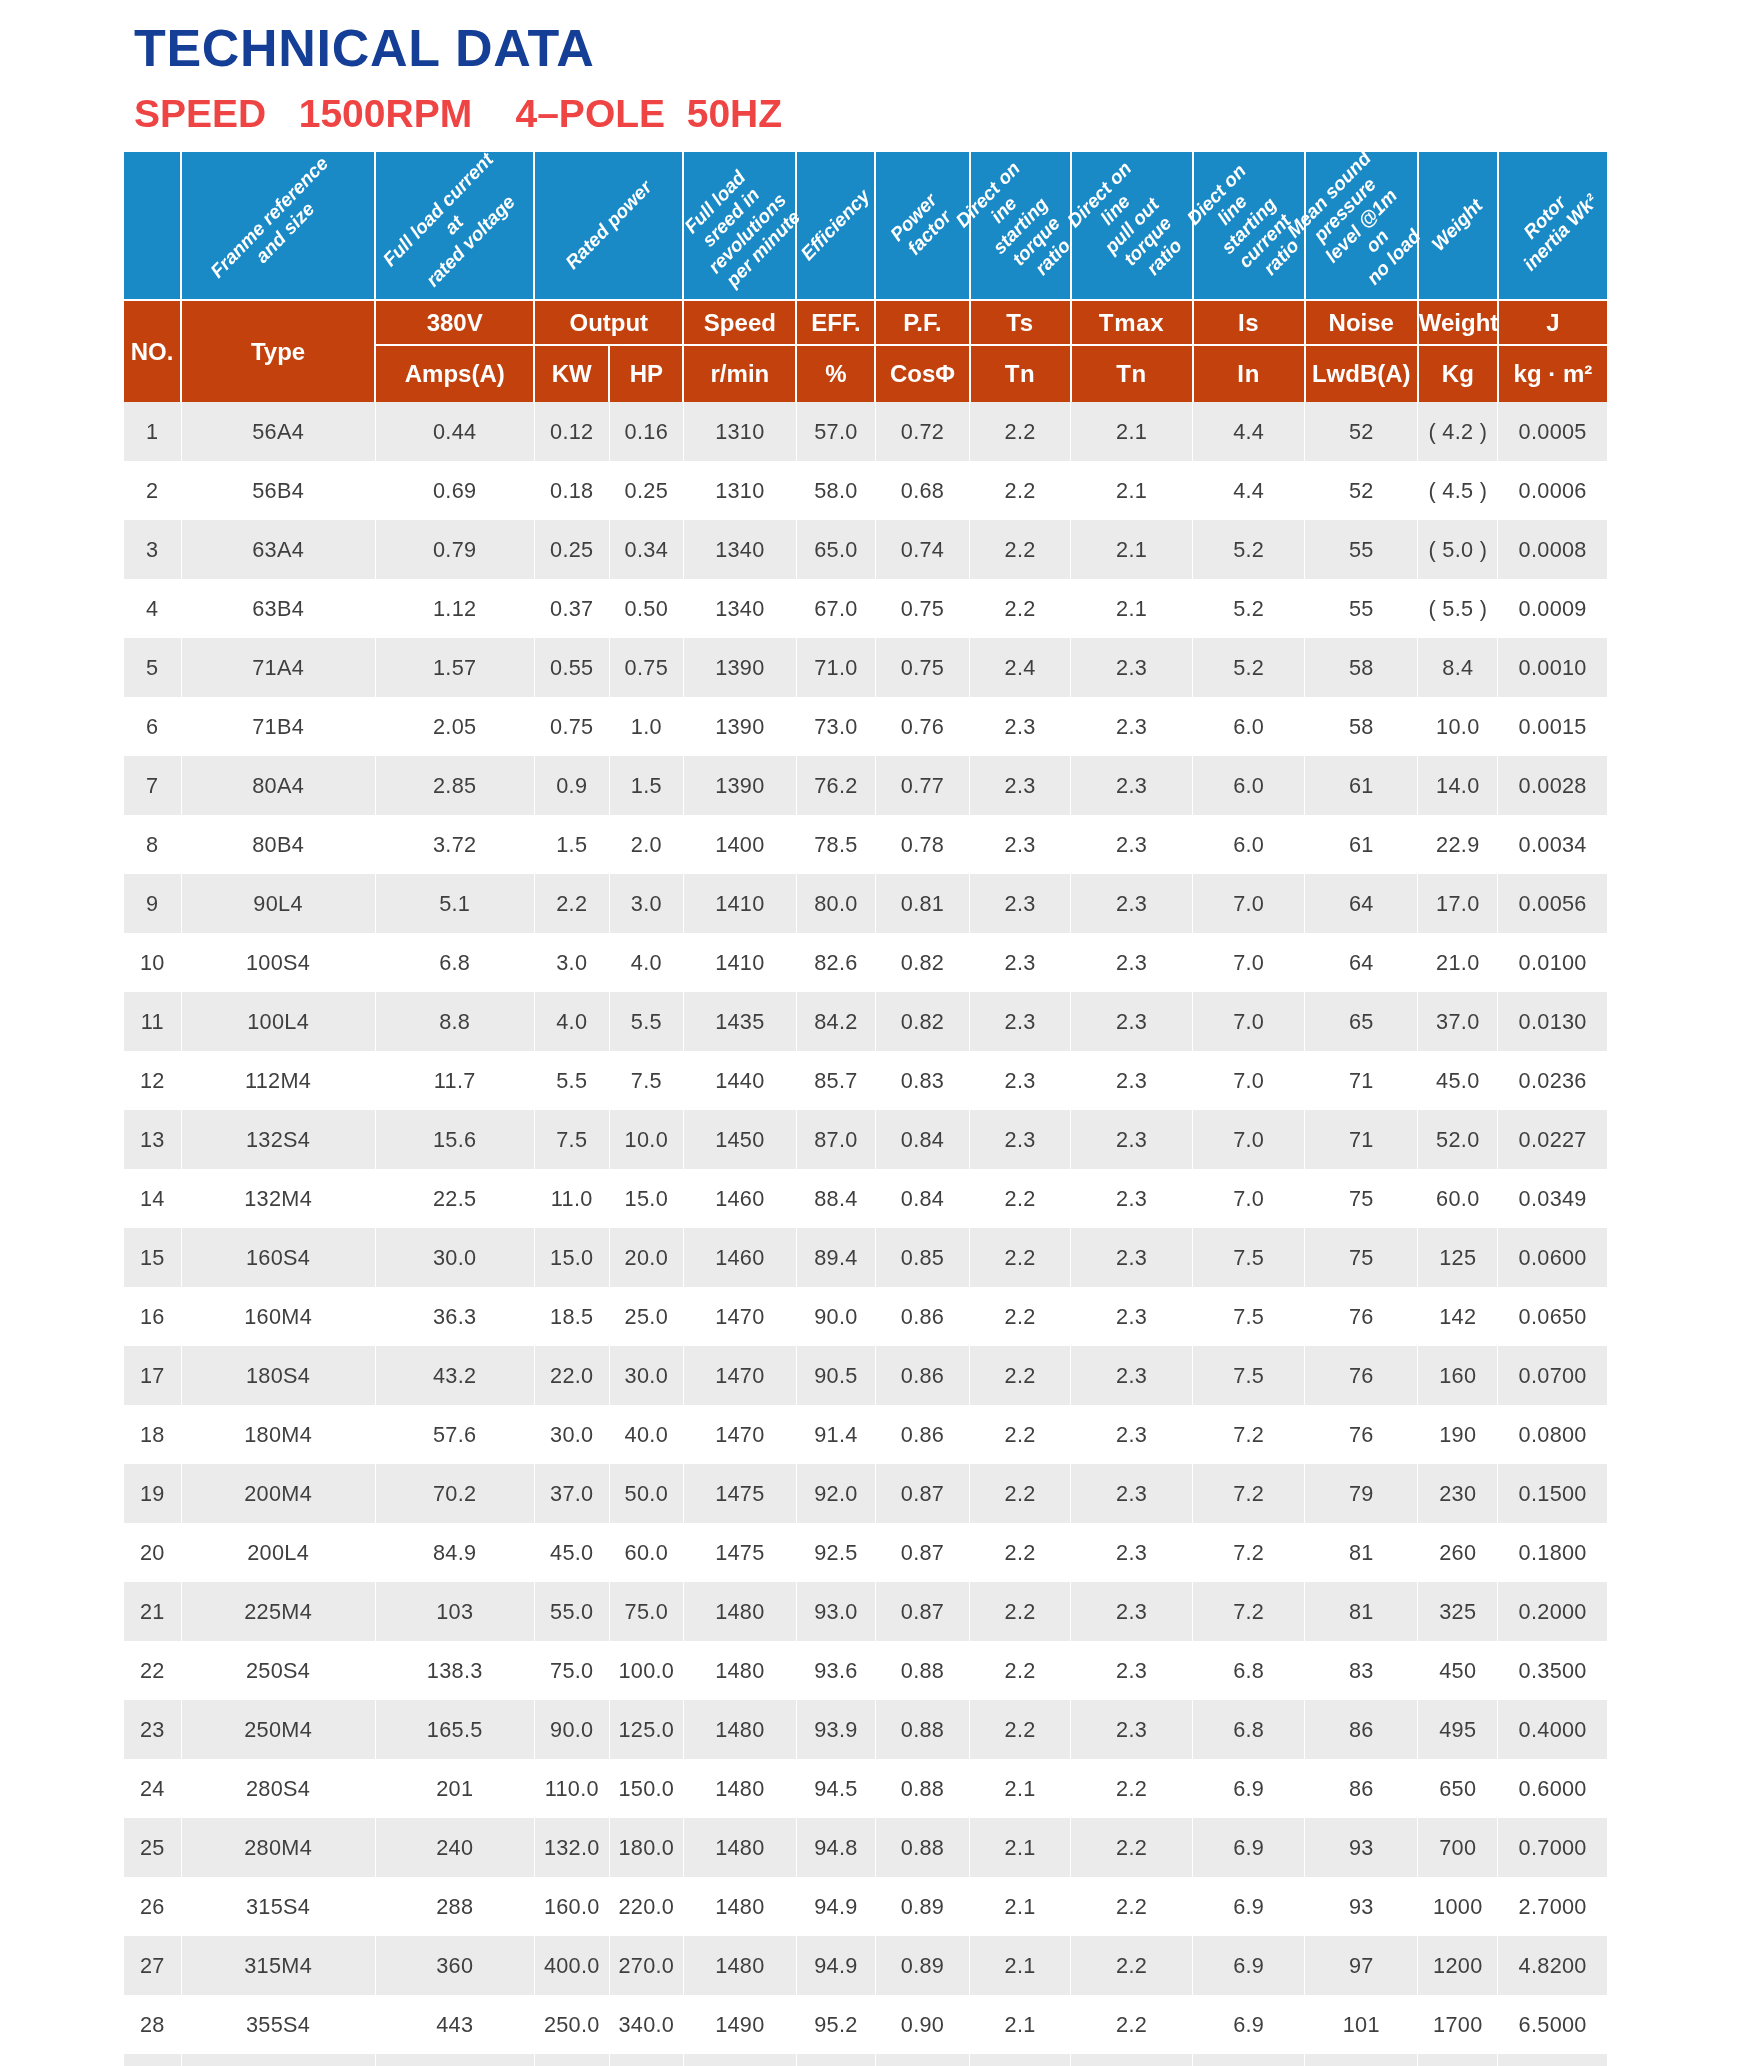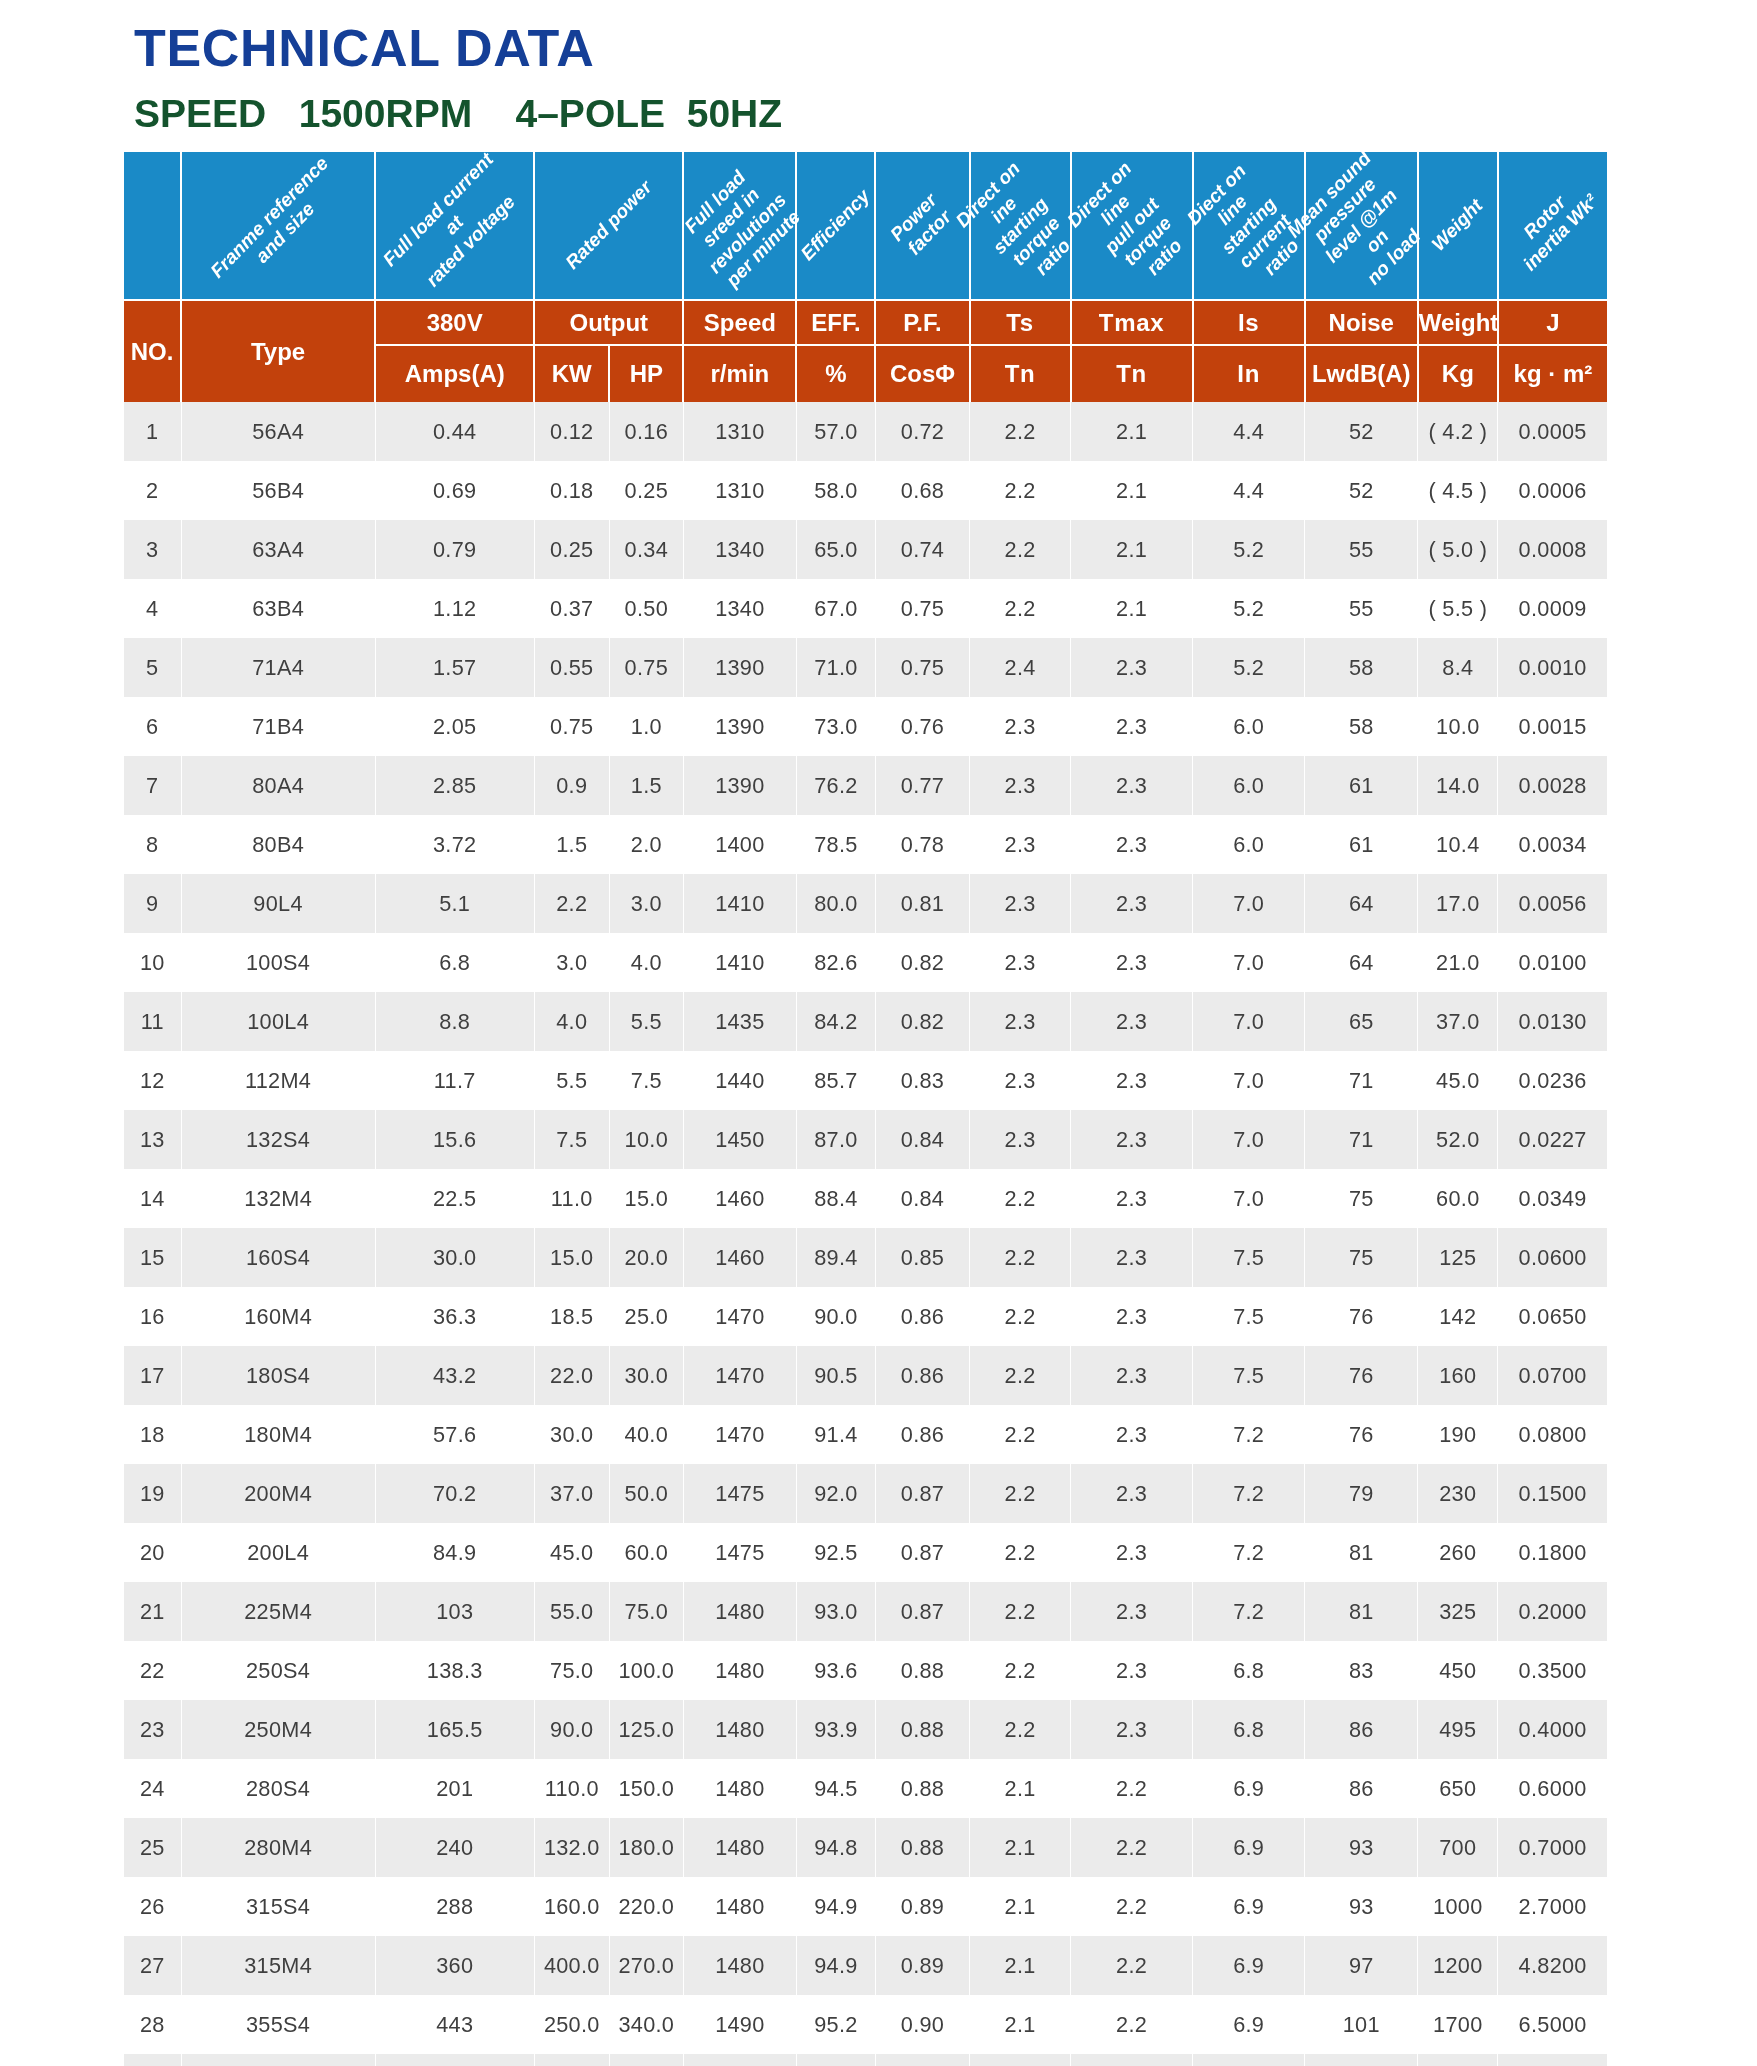--- a/index.html
+++ b/index.html
@@ -1,20 +1,20 @@
 <!DOCTYPE html>
 <html style="font-size:11.2px"><head>
 <meta charset="utf-8">
 <style>
   html,body{margin:0;padding:0;background:#ffffff;}
   body{width:1757px;height:2066px;font-family:"Liberation Sans",sans-serif;-webkit-font-smoothing:antialiased;}
   .sheet{position:relative;width:1757px;height:2066px;overflow:hidden;}
   .titleblock{margin:21px 17px 0 134px;}
   .title{font-size:52px;font-weight:800;letter-spacing:0.7px;color:#153f97;line-height:1.05;}
-  .subtitle{margin-top:18px;font-size:39px;font-weight:700;color:#14532d;white-space:pre;line-height:1.0;}
+  .subtitle{margin-top:18px;font-size:39px;font-weight:700;color:#ef4444;white-space:pre;line-height:1.0;}
   table.data{border-collapse:collapse;table-layout:fixed;margin:19.6px 0 0 124px;width:1483px;}
   
   thead th{padding:0;font-weight:700;}
   tr.toprow th{
     background:#1a8ac7;height:147px;vertical-align:middle;text-align:center;
     border-left:2.1px solid #ffffff;border-bottom:2.1px solid #ffffff;overflow:visible;
   }
   tr.toprow th:first-child{border-left:none;}
   tr.toprow .rot{
     display:flex;align-items:center;justify-content:center;height:147px;overflow:visible;
@@ -299,21 +299,21 @@
           <td>3.72</td>
           <td>1.5</td>
           <td>2.0</td>
           <td>1400</td>
           <td>78.5</td>
           <td>0.78</td>
           <td>2.3</td>
           <td>2.3</td>
           <td>6.0</td>
           <td>61</td>
-          <td>10.4</td>
+          <td>22.9</td>
           <td>0.0034</td>
         </tr>
         <tr class="odd">
           <td>9</td>
           <td>90L4</td>
           <td>5.1</td>
           <td>2.2</td>
           <td>3.0</td>
           <td>1410</td>
           <td>80.0</td>

